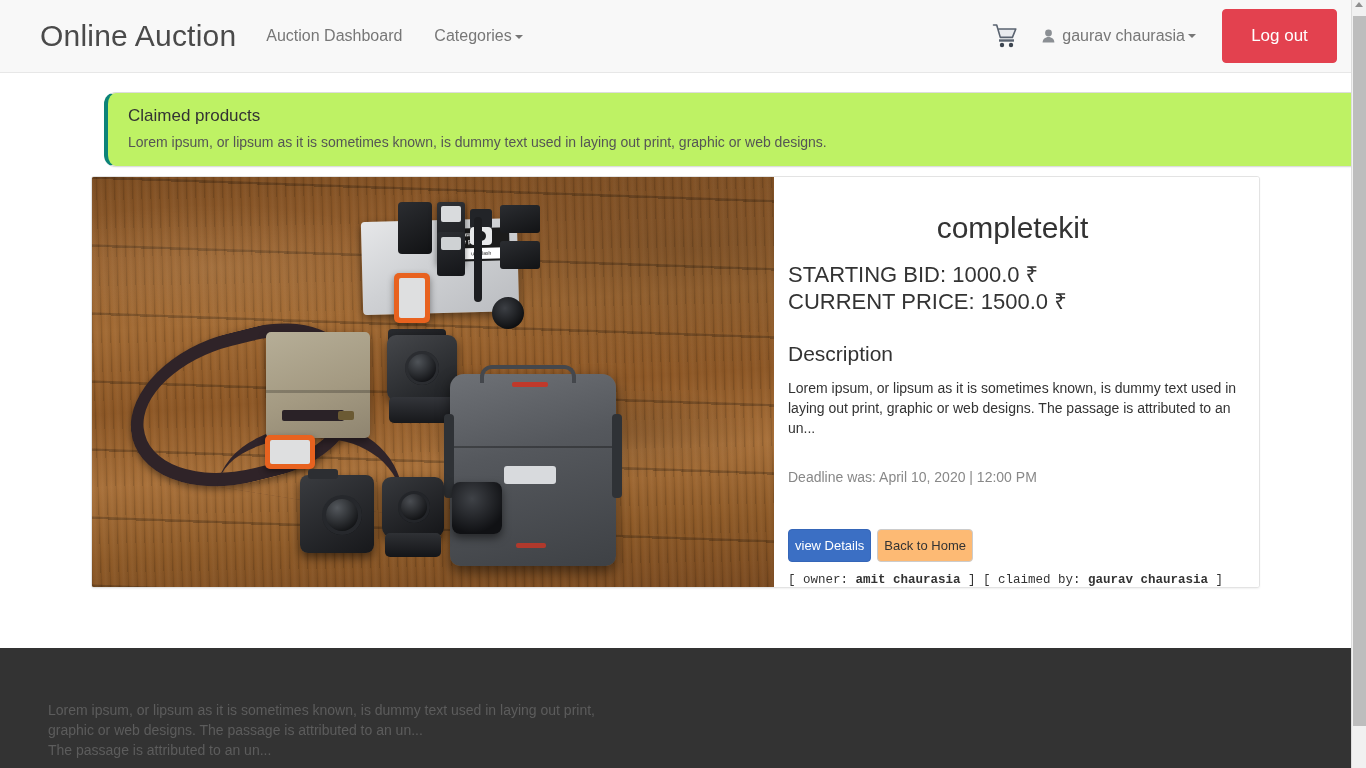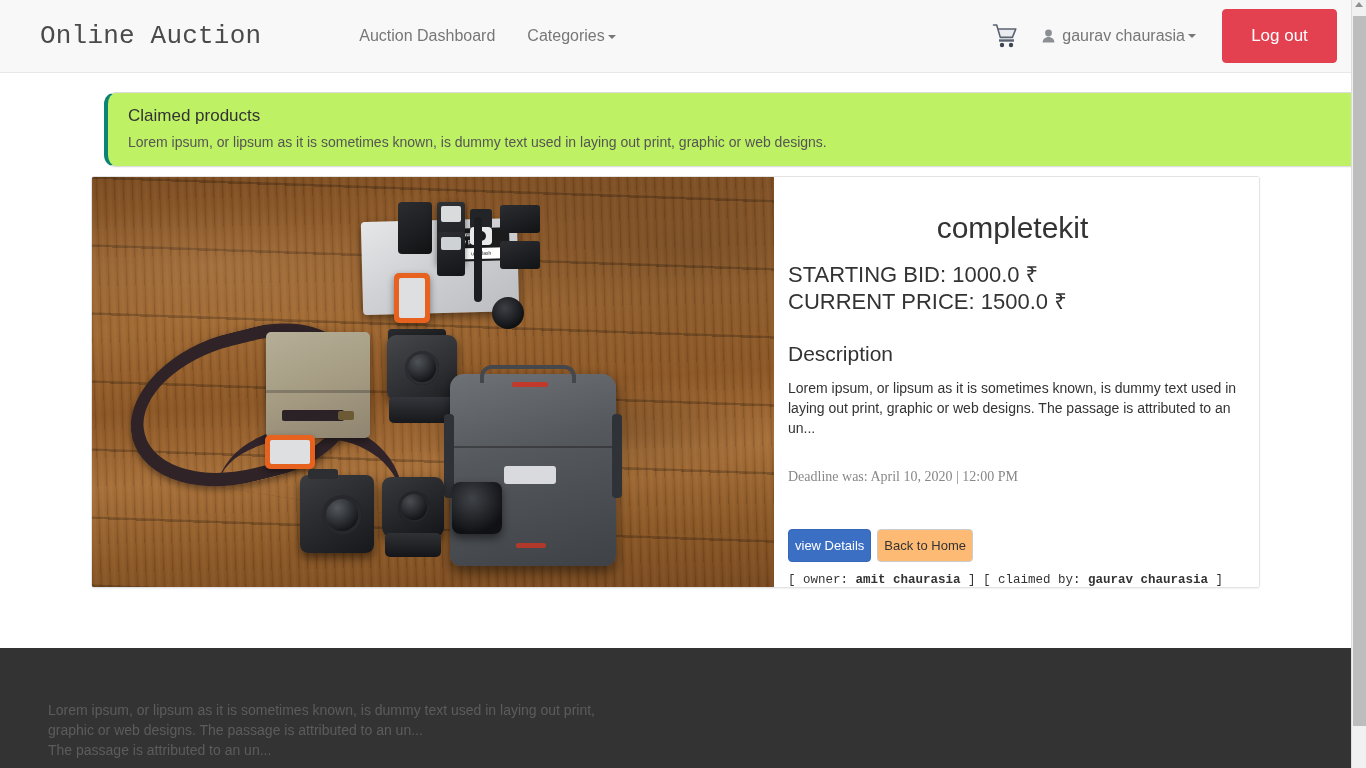--- a/index.html
+++ b/index.html
@@ -25,32 +25,31 @@
     top: 0; left: 0;
     width: 1351px;
     height: 73px;
     background: #f8f8f8;
     border-bottom: 1px solid #e7e7e7;
     display: flex;
     align-items: center;
   }
   .brand {
     margin-left: 40px;
-    font-size: 26px;
+    font-size: 30px;
     font-weight: 400;
     color: #4a4a4a;
     line-height: 1;
     letter-spacing: 0.2px;
     cursor: pointer;
-    font-family: Liberation Mono, monospace;
   }
   .nav-links {
     display: flex;
     align-items: center;
-    margin-left: 98px;
+    margin-left: 30px;
     gap: 32px;
   }
   .nav-link {
     font-size: 16px;
     color: #777777;
     cursor: pointer;
     white-space: nowrap;
   }
   .caret {
     display: inline-block;
@@ -373,21 +372,20 @@
     font-size: 14px;
     color: #333333;
     line-height: 1.45;
     margin: 0;
     max-width: 452px;
   }
   .deadline {
     font-size: 14px;
     color: #888888;
     margin: 30px 0 2px 0;
-    font-family: Liberation Serif, serif;
   }
   .btn-row {
     display: flex;
     gap: 6px;
     margin-top: 44px;
   }
   .btn {
     font-family: "Liberation Sans", sans-serif;
     font-size: 13px;
     border-radius: 4px;

